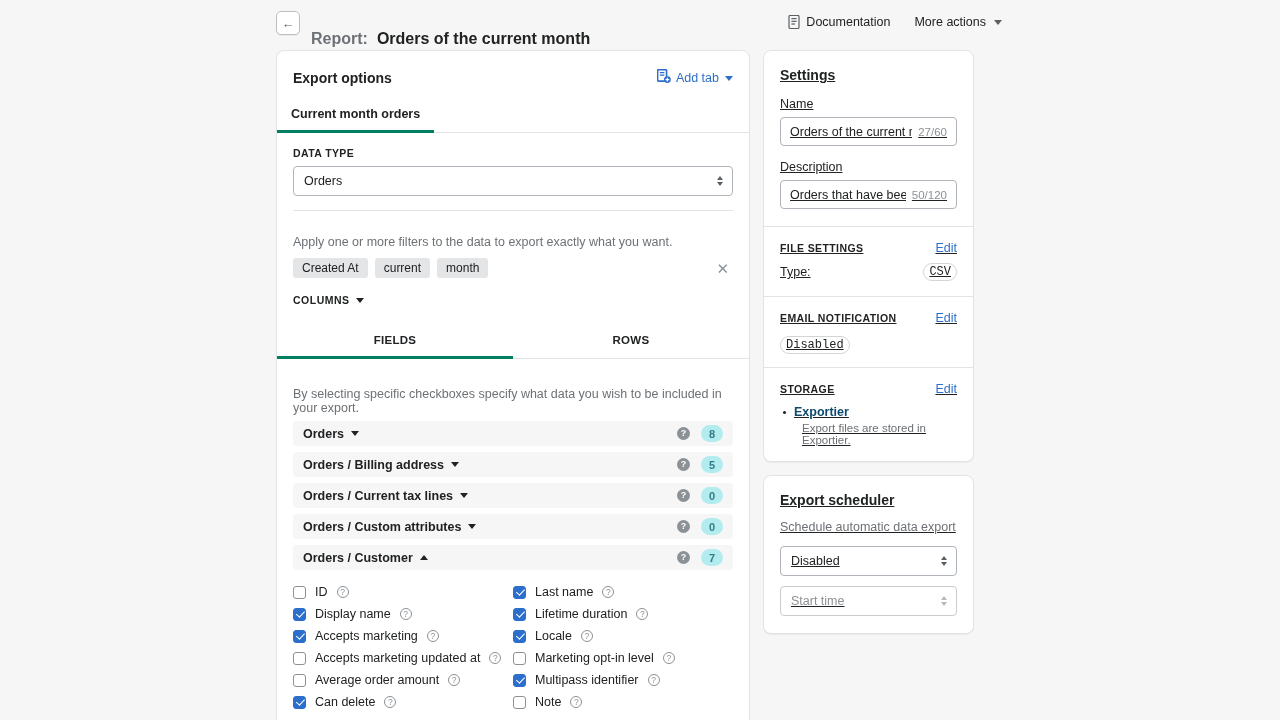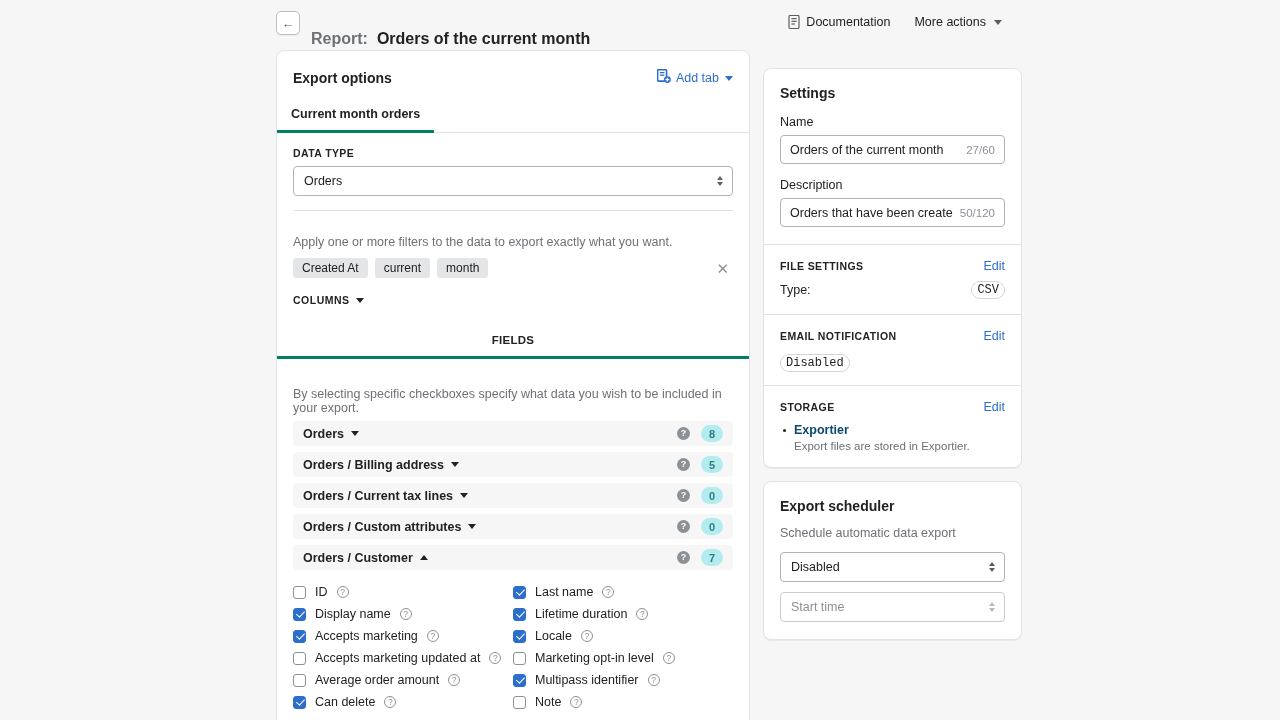--- a/index.html
+++ b/index.html
@@ -49,21 +49,21 @@
 
   
   .card {
     background: #fff; border: 1px solid #e1e3e5; border-radius: 8px;
     box-shadow: 0 1px 0 rgba(22,29,37,0.05);
   }
   .main-card {
     position: absolute; left: 276px; top: 50px; width: 474px; height: 690px;
     overflow: hidden;
   }
-  .side-col { position: absolute; left: 763px; top: 68px; width: 259px; }
+  .side-col { position: absolute; left: 763px; top: 50px; width: 211px; text-decoration: underline; }
 
   
   .card-head {
     display: flex; align-items: center; justify-content: space-between;
     padding: 18px 16px 0 16px;
   }
   .card-title { font-size: 14px; font-weight: bold; color: #202223; }
   .link-action {
     display: flex; align-items: center; gap: 5px;
     font-size: 12.5px; color: #2c6ecb; cursor: pointer;
@@ -235,21 +235,21 @@
     border: 1px solid #d2d5d8; border-radius: 9px; padding: 1px 5px;
     background: #fff; color: #202223;
   }
   .mono-wrap { margin-top: 9px; }
   .bullet-item { margin-top: 9px; padding-left: 14px; position: relative; }
   .bullet-item::before {
     content: ""; position: absolute; left: 3px; top: 6px;
     width: 3px; height: 3px; border-radius: 50%; background: #202223;
   }
   .bullet-title { font-size: 12.5px; font-weight: bold; color: #0c4a6e; }
-  .bullet-sub { font-size: 11.5px; color: #6d7175; margin-top: 3px; }
+  .bullet-sub { font-size: 11.5px; color: #6d7175; margin-top: 3px; margin-left: 8px; }
 
   .sched-card { margin-top: 13px; }
   .sched-desc { font-size: 12.5px; color: #6d7175; margin-top: 12px; }
 </style>
 </head>
 <body>
 
 <div class="page">
 
   <div class="topbar">
@@ -331,20 +331,23 @@
       <div class="columns-toggle">
         <span class="sec-label">COLUMNS</span>
         <span class="caret-sm-down"></span>
       </div>
     </div>
 
     <div class="subtabs">
       <div class="subtab active">
         <span>FIELDS</span>
       </div>
+      <div class="subtab">
+        <span>ROWS</span>
+      </div>
     </div>
 
     <div class="section">
       <div class="fields-desc">By selecting specific checkboxes specify what data you wish to be included in your export.</div>
 
       <div class="group-row">
         <span class="group-name">
           <span>Orders</span>
           <span class="caret-grp-down"></span>
         </span>

